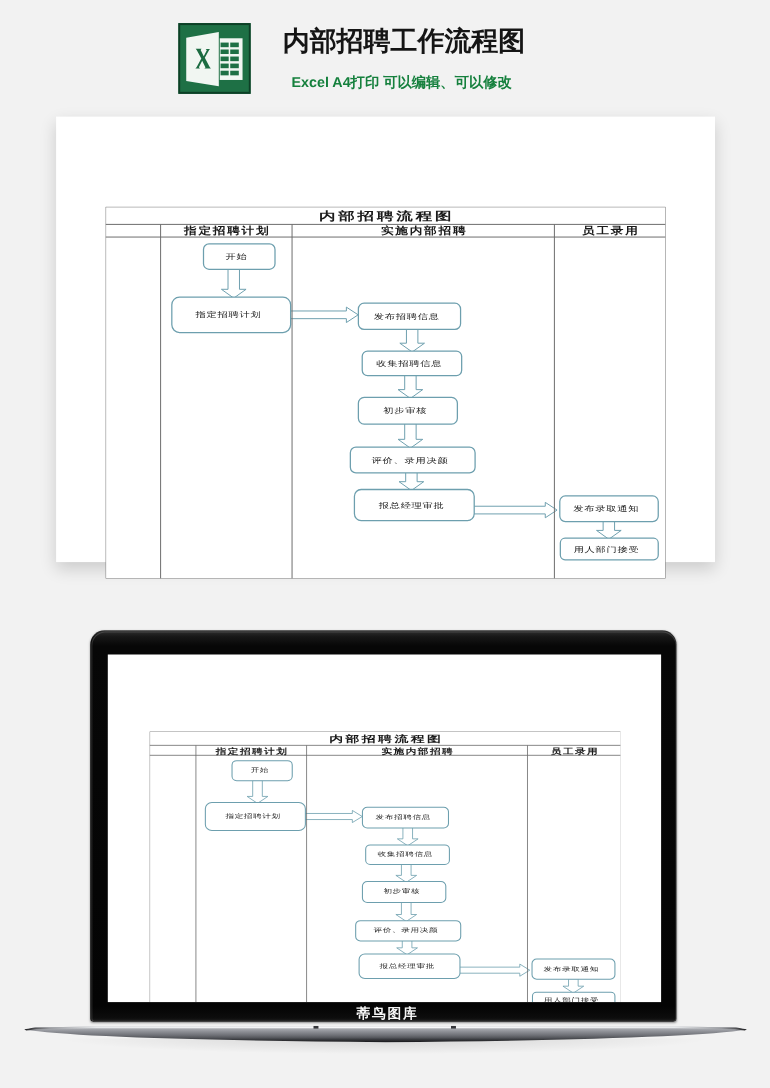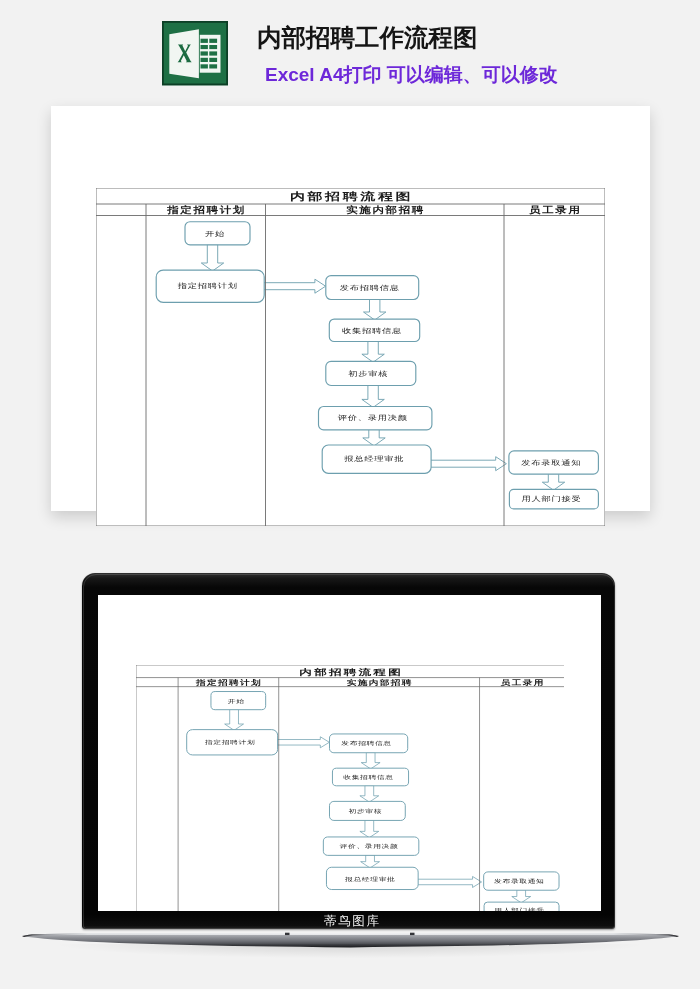--- a/index.html
+++ b/index.html
@@ -9,38 +9,38 @@
     background:#f2f2f2;
     font-family:"Liberation Sans",sans-serif;
   }
   .page{position:relative;width:700px;height:989px;background:#f2f2f2;}
 
   
   .xls-icon{position:absolute;left:161.8px;top:21.4px;width:66px;height:64.3px;}
   .head-text{position:absolute;left:257px;top:23px;width:430px;}
   .head-title{font-size:24.5px;font-weight:bold;color:#151515;line-height:30px;letter-spacing:0px;
               height:30px;display:flex;align-items:center;}
-  .head-sub{font-size:19px;font-weight:bold;color:#6d28d9;line-height:22px;letter-spacing:0px;
+  .head-sub{font-size:13px;font-weight:bold;color:#15803d;line-height:22px;letter-spacing:0px;
             margin-top:10.5px;margin-left:8px;height:22px;display:flex;align-items:center;}
 
   
   .card{position:absolute;left:51px;top:106px;width:599px;height:405px;background:#fff;
         box-shadow:0 6px 14px rgba(0,0,0,.16);}
 
   
   .laptop-lid{position:absolute;left:82px;top:573px;width:533px;height:356px;
         border-radius:13px 13px 3px 3px;
         background:linear-gradient(180deg,#313131 0%,#171717 1.6%,#070707 4%,#040404 96%,#0d0d0d 99%,#222 100%);
         box-shadow:0 1px 2px rgba(0,0,0,.4);}
   .laptop-lid::after{content:"";position:absolute;left:0.5px;top:0.5px;right:0.5px;bottom:0.5px;
         border-radius:13px 13px 3px 3px;border:1.4px solid rgba(255,255,255,.14);
         pointer-events:none;}
   .laptop-screen{position:absolute;left:16px;top:21.5px;width:503px;height:316px;background:#fff;overflow:hidden;}
   .laptop-brand{position:absolute;left:3px;top:339px;width:533px;height:28px;
-        text-align:center;font-size:12.5px;font-weight:normal;color:#f5f5f5;line-height:18px;letter-spacing:1.6px;text-indent:1.6px;}
+        text-align:center;font-size:12.5px;font-weight:bold;color:#f5f5f5;line-height:18px;letter-spacing:1.6px;text-indent:1.6px;}
   .laptop-base{position:absolute;left:22px;top:928px;width:657px;height:20px;}
   .laptop-shadow{position:absolute;left:60px;top:944px;width:580px;height:14px;
         background:radial-gradient(ellipse at 50% 0%, rgba(0,0,0,.13) 0%, rgba(0,0,0,0) 72%);}
 
   
   .sheet{position:absolute;margin-top:48px;}
   .sheet svg{display:block;}
 </style>
 </head>
 <body>

